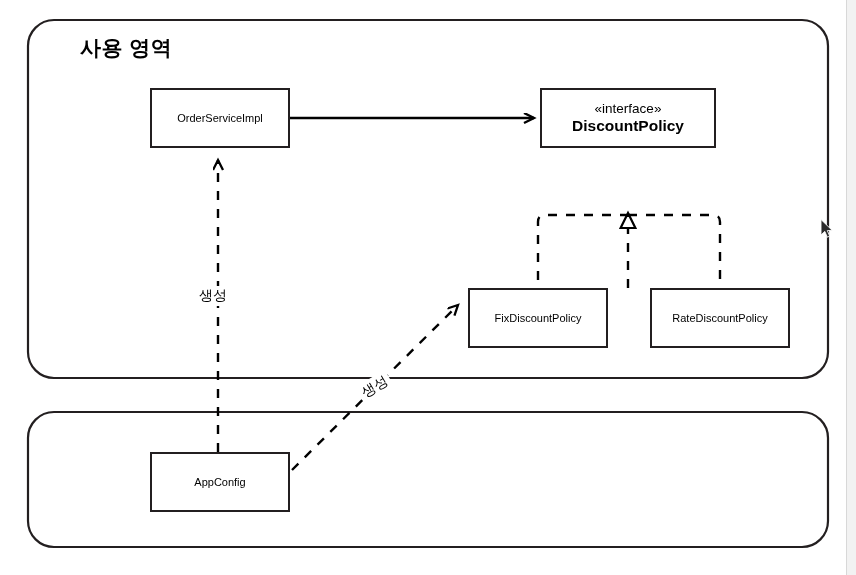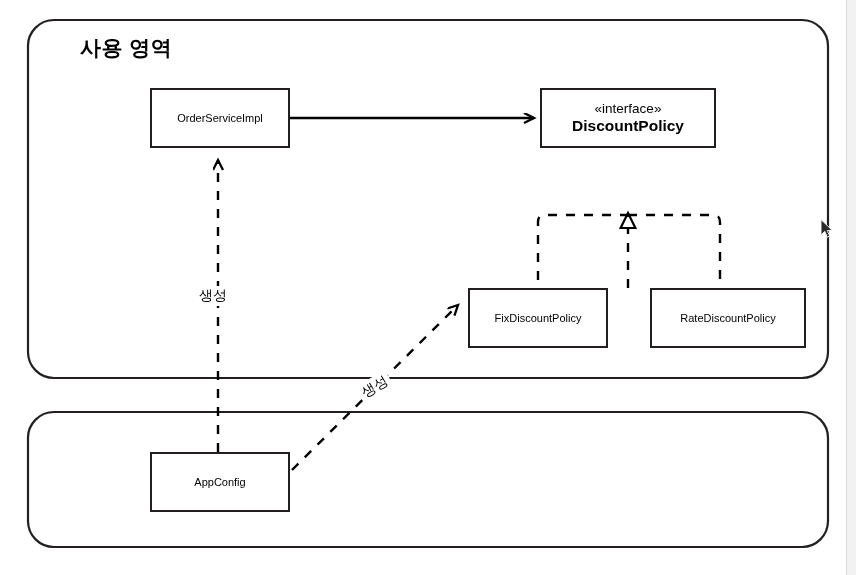--- a/index.html
+++ b/index.html
@@ -129,21 +129,21 @@
 
   <div class="node-box" style="left:468px; top:288px; width:140px; height:60px;">
     <span class="node-label">FixDiscountPolicy</span>
   </div>
 
   <div class="node-box" style="left:540px; top:88px; width:176px; height:60px;">
     <span class="node-stereotype">«interface»</span>
     <span class="node-label-bold">DiscountPolicy</span>
   </div>
 
-  <div class="node-box" style="left:650px; top:288px; width:156px; height:60px;">
+  <div class="node-box" style="left:650px; top:288px; width:140px; height:60px;">
     <span class="node-label">RateDiscountPolicy</span>
   </div>
 
   <div class="node-box" style="left:150px; top:452px; width:140px; height:60px;text-align:center;">
     <span class="node-label">AppConfig</span>
   </div>
 
   <div class="edge-label" style="left:196px; top:286px;">생성</div>
   <div class="edge-label rotated" style="left:358px; top:377px;">생성</div>
 

